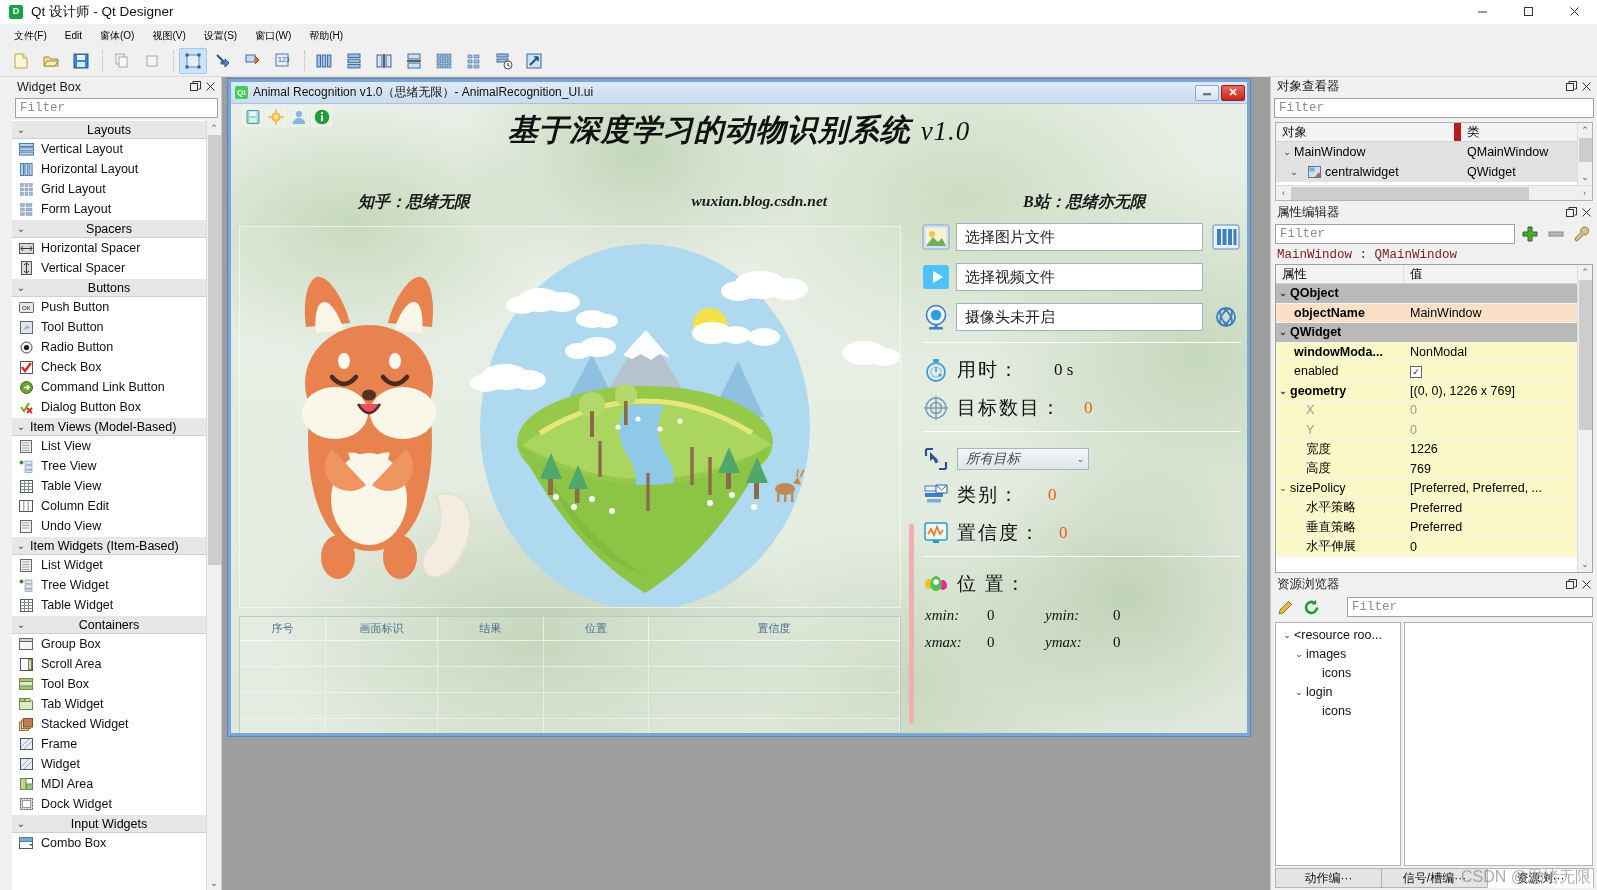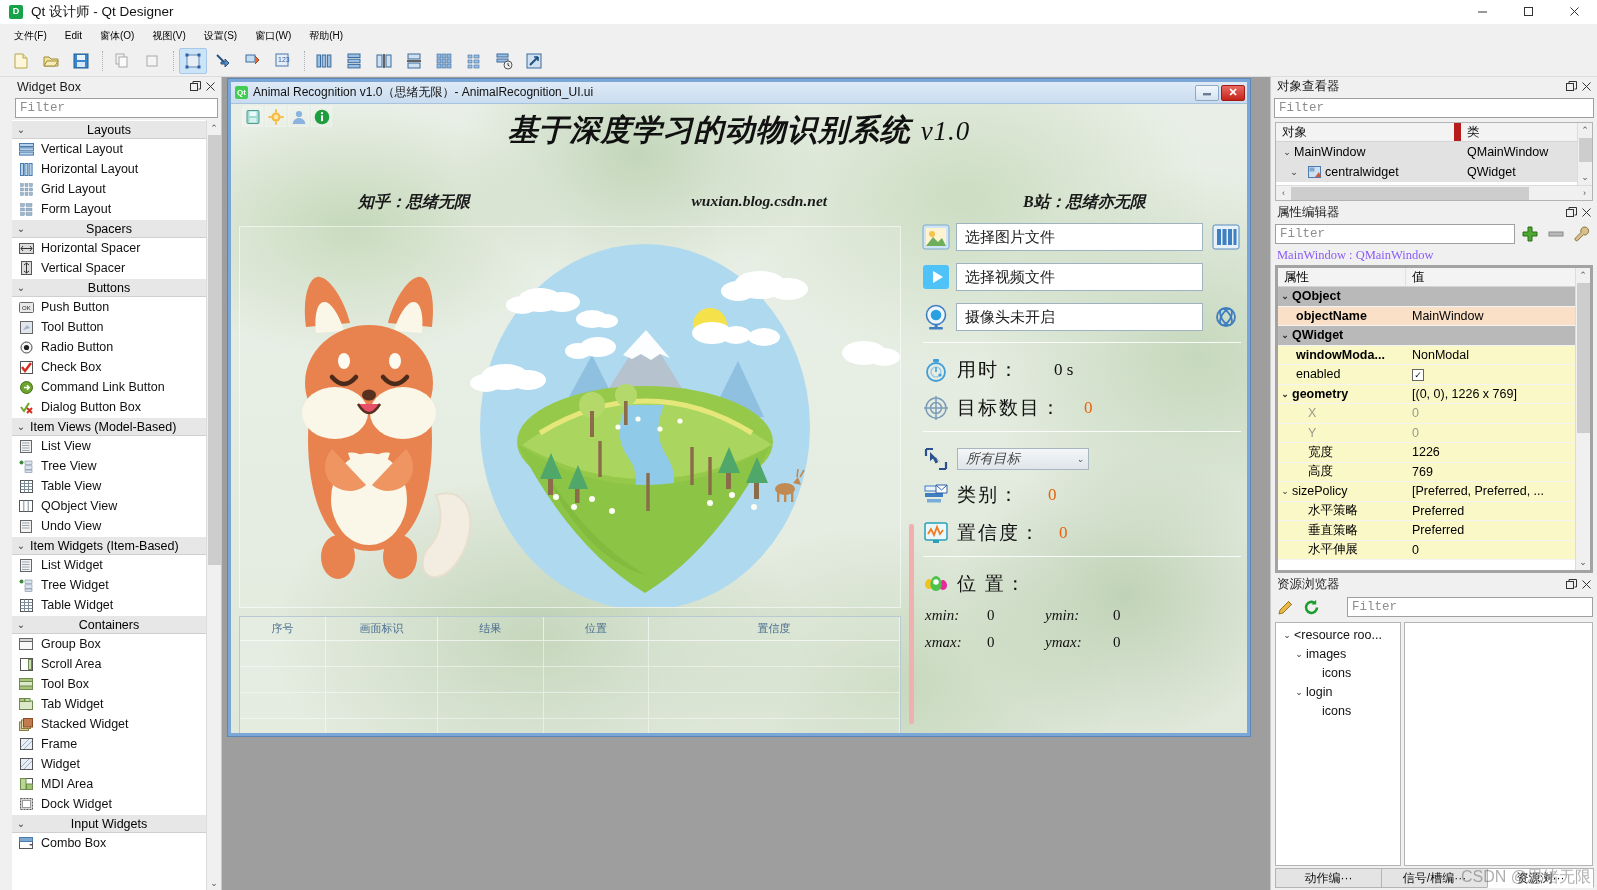--- a/index.html
+++ b/index.html
@@ -324,24 +324,24 @@
 
   
   .pe-filterrow { display:flex; align-items:center; gap:4px; margin: 2px 4px; }
   .pe-filterrow .fbx { flex:1; height:20px; background:#fff; border:1px solid #a0a0a0;
     display:flex; align-items:center; padding:0 4px; }
   .pe-filterrow .fbx input { border:0; outline:0; width:100%; font-size:12.5px;
     font-family:"Liberation Mono",monospace; color:#333; background:transparent; }
   .pe-filterrow .fbx input::placeholder { color:#8d8d8d; }
   .pe-ibtn { width:22px; height:20px; display:flex; align-items:center; justify-content:center; }
   .pe-obj {
-    margin: 2px 4px 0 4px; font-family:Liberation Serif, serif;
-    font-size: 12.5px; color:#8b5cf6; padding-left:2px;
-  }
-  .pe-table { margin: 2px 4px; border:3px solid #a3a3a3; background:#fff;
+    margin: 2px 4px 0 4px; font-family:Liberation Mono, monospace;
+    font-size: 12.5px; color:#7f1d1d; padding-left:2px;
+  }
+  .pe-table { margin: 2px 4px; border:1px solid #a3a3a3; background:#fff;
     flex:1; display:flex; overflow:hidden; }
   .pe-body { flex:1; display:flex; flex-direction:column; overflow:hidden; }
   .pe-head { display:flex; height:19px; background:#f3f3f3;
     border-bottom:1px solid #d4d4d4; font-size:12.5px; }
   .pe-head .h1 { width:128px; padding-left:6px; display:flex; align-items:center;
     border-right:1px solid #e0e0e0; }
   .pe-head .h2 { flex:1; padding-left:6px; display:flex; align-items:center; }
   .pe-row { display:flex; height:19.5px; font-size:12.5px; align-items:center;
     border-bottom:1px solid #f3f3f3; }
   .pe-row .pname { width:128px; display:flex; align-items:center; overflow:hidden;
@@ -768,21 +768,21 @@
             <span>Table View</span>
           </div>
           <div class="wb-item">
             <span class="wi-ico">
               <svg width="14" height="12" viewBox="0 0 14 12">
                   <rect x="0.5" y="0.5" width="13" height="11" fill="#fff" stroke="#555"></rect>
                   <line x1="4.8" y1="0.5" x2="4.8" y2="11.5" stroke="#7d8d9c"></line>
                   <line x1="9.2" y1="0.5" x2="9.2" y2="11.5" stroke="#7d8d9c"></line>
                 </svg>
             </span>
-            <span>QObject View</span>
+            <span>Column Edit</span>
           </div>
           <div class="wb-item">
             <span class="wi-ico">
               <svg width="12" height="13" viewBox="0 0 12 13">
                   <rect x="0.5" y="0.5" width="11" height="12" fill="#f2f2f2" stroke="#666"></rect>
                   <g stroke="#9aa6b0">
                     <line x1="2" y1="3" x2="9.5" y2="3"></line>
                     <line x1="2" y1="5.5" x2="9.5" y2="5.5"></line>
                     <line x1="2" y1="8" x2="9.5" y2="8"></line>
                   </g>

